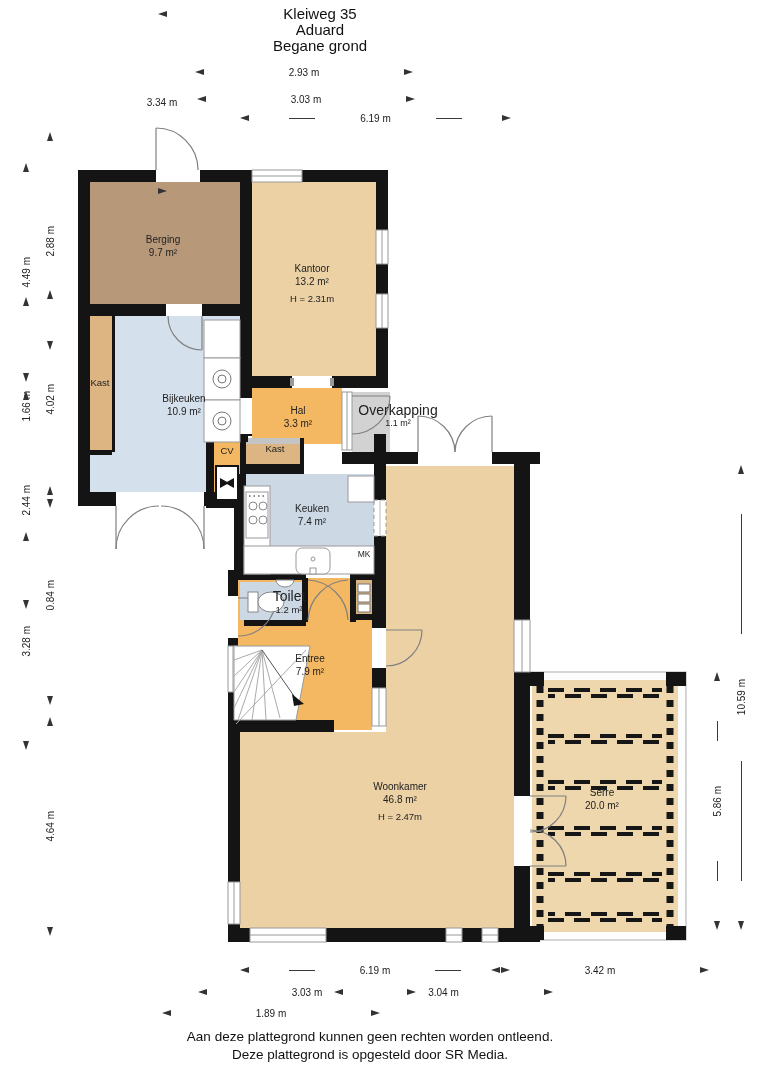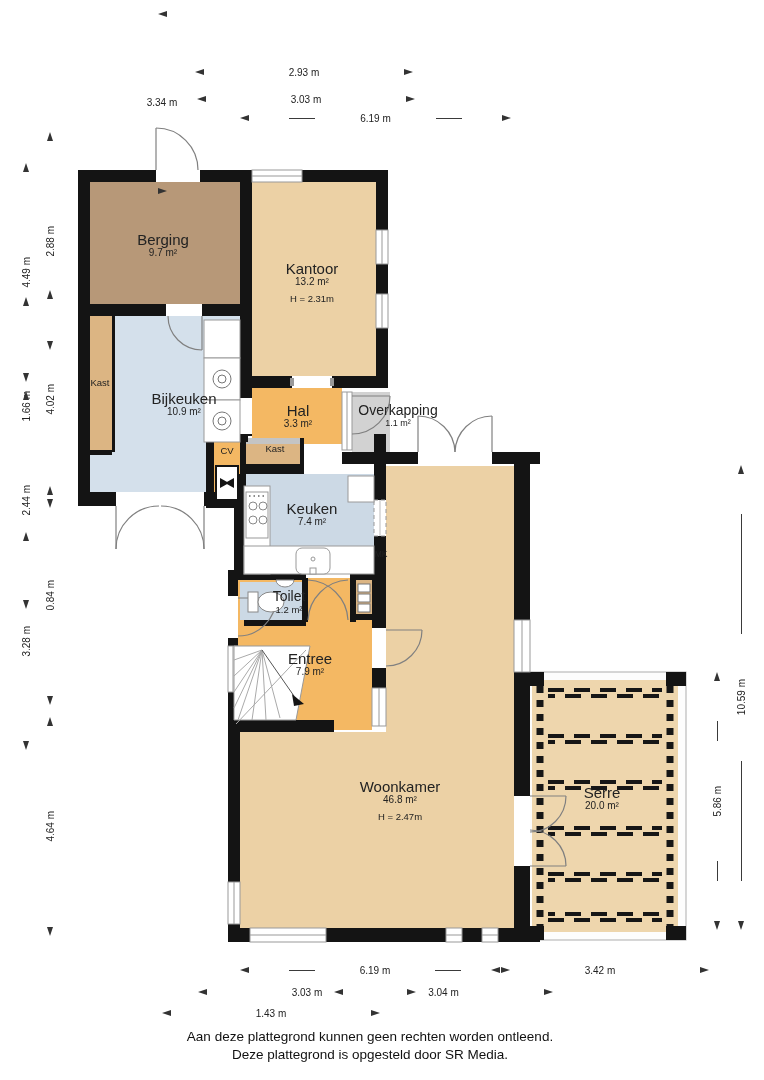--- a/index.html
+++ b/index.html
@@ -7,21 +7,21 @@
   #page{position:relative;width:764px;height:1080px;background:#fff;overflow:hidden;}
   #plan-svg{position:absolute;left:0;top:0;}
 
   .title-block{position:absolute;left:320px;top:6px;transform:translateX(-50%);
     text-align:center;font-size:15px;line-height:16px;color:#111;white-space:nowrap;}
   .footer-block{position:absolute;left:370px;top:1028px;transform:translateX(-50%);
     text-align:center;font-size:13.5px;line-height:18px;color:#111;white-space:nowrap;}
 
   .room-label{position:absolute;transform:translateX(-50%);text-align:center;
     color:#222;white-space:nowrap;line-height:13px;}
-  .room-label .rl-name{font-size:15px;}
+  .room-label .rl-name{font-size:10px;}
   .room-label .rl-area{font-size:10px;}
   .room-label .rl-h{font-size:9.5px;margin-top:4px;}
 
   .dim{position:absolute;display:flex;align-items:center;justify-content:center;gap:40px;}
   .dim.dh{flex-direction:row;height:12px;}
   .dim.dv{flex-direction:column;width:12px;}
   .dim .dl{background:#3a3a3a;flex:1;}
   .dim.dh .dl{height:1px;min-width:0;}
   .dim.dv .dl{width:1px;min-height:0;}
   .ah{width:0;height:0;border:solid transparent;flex:none;}
@@ -31,20 +31,25 @@
   .as{border-width:9px 3.5px 0 3.5px;border-top-color:#333;}
   .dt{font-size:10px;color:#222;padding:0 5px;background:#fff;white-space:nowrap;}
   .dtv{font-size:10px;color:#222;padding:5px 0;background:#fff;white-space:nowrap;
        writing-mode:vertical-rl;transform:rotate(180deg);}
 </style>
 </head>
 <body>
 
 <div id="page">
 
+  <div class="title-block">
+    <div>Kleiweg 35</div>
+    <div>Aduard</div>
+    <div>Begane grond</div>
+  </div>
 
   <svg id="plan-svg" width="764" height="1080" viewBox="0 0 764 1080">
 
     <g>
       <rect x="90" y="182" width="150" height="122" style="fill:var(--floor_brown)"></rect>
       <rect x="252" y="182" width="124" height="194" style="fill:var(--floor_tan)"></rect>
       <rect x="90" y="316" width="22" height="136" style="fill:var(--floor_kast)"></rect>
       <path d="M112,316 h128 v176 h-150 v-40 h22 z" style="fill:var(--floor_blue)"></path>
       <rect x="252" y="388" width="90" height="56" style="fill:var(--floor_orange)"></rect>
       <rect x="352" y="392" width="38" height="60" style="fill:var(--overkapping)"></rect>
@@ -337,21 +342,21 @@
         <div class="rl-name" style="font-size: 9.5px;">Kast</div>
       </div>
       <div class="room-label" style="left: 312px; top: 502px;">
         <div class="rl-name">Keuken</div>
         <div class="rl-area">7.4 m²</div>
       </div>
       <div class="room-label" style="left: 289px; top: 590px; font-size: 9.5px;">
         <div class="rl-name" style="font-size: 14px;">Toilet</div>
         <div class="rl-area" style="font-size: 9.5px;">1.2 m²</div>
       </div>
-      <div class="room-label" style="left: 364px; top: 548px; font-size: 8.5px; margin-left: 17px;">
+      <div class="room-label" style="left: 364px; top: 548px; font-size: 8.5px;">
         <div class="rl-name" style="font-size: 8.5px;">MK</div>
       </div>
       <div class="room-label" style="left: 310px; top: 652px;">
         <div class="rl-name">Entree</div>
         <div class="rl-area">7.9 m²</div>
       </div>
       <div class="room-label" style="left: 400px; top: 780px;">
         <div class="rl-name">Woonkamer</div>
         <div class="rl-area">46.8 m²</div>
         <div class="rl-h">H = 2.47m</div>
@@ -482,21 +487,21 @@
       <div class="dim dh" style="left: 377px; top: 986px; width: 133px;">
         <i class="ah aw"></i>
         <b class="dl"></b>
         <span class="dt">3.04 m</span>
         <b class="dl"></b>
         <i class="ah ae"></i>
       </div>
       <div class="dim dh" style="left: 240px; top: 1007px; width: 62px;">
         <i class="ah aw"></i>
         <b class="dl"></b>
-        <span class="dt">1.43 m</span>
+        <span class="dt">1.89 m</span>
         <b class="dl"></b>
         <i class="ah ae"></i>
       </div>
     </div>
 
   <div class="footer-block">
     <div>Aan deze plattegrond kunnen geen rechten worden ontleend.</div>
     <div>Deze plattegrond is opgesteld door SR Media.</div>
   </div>
 </div>

